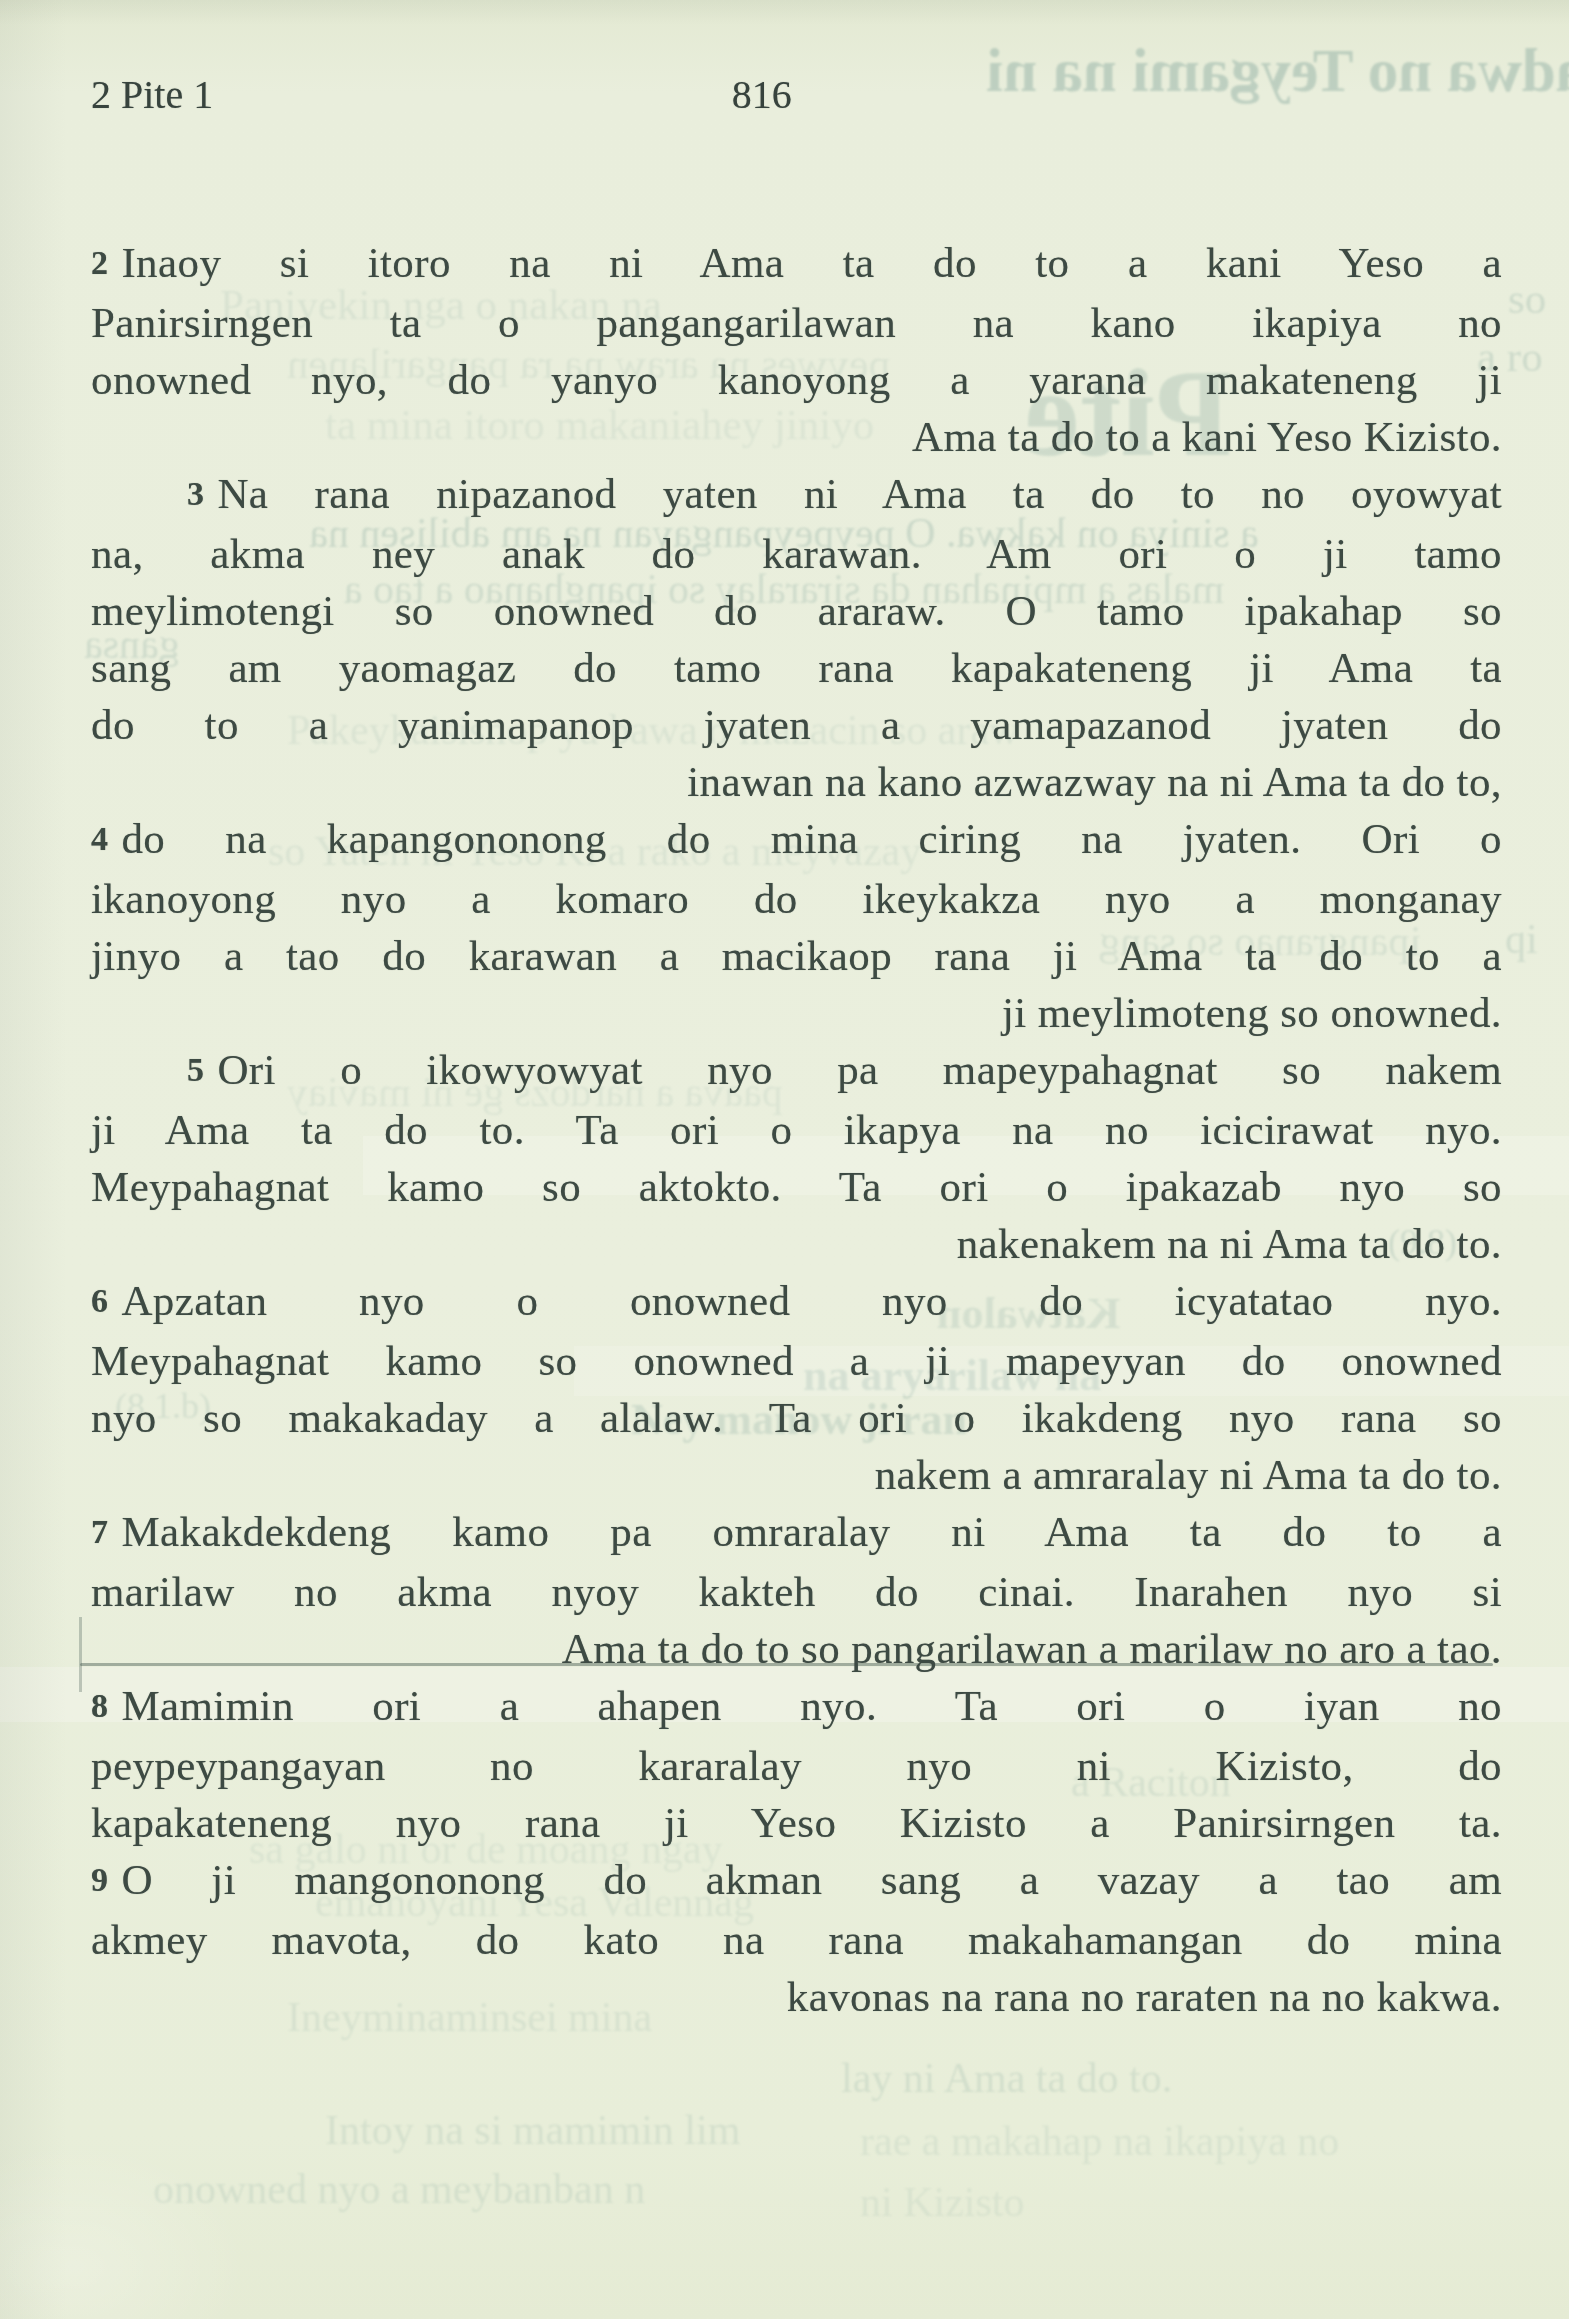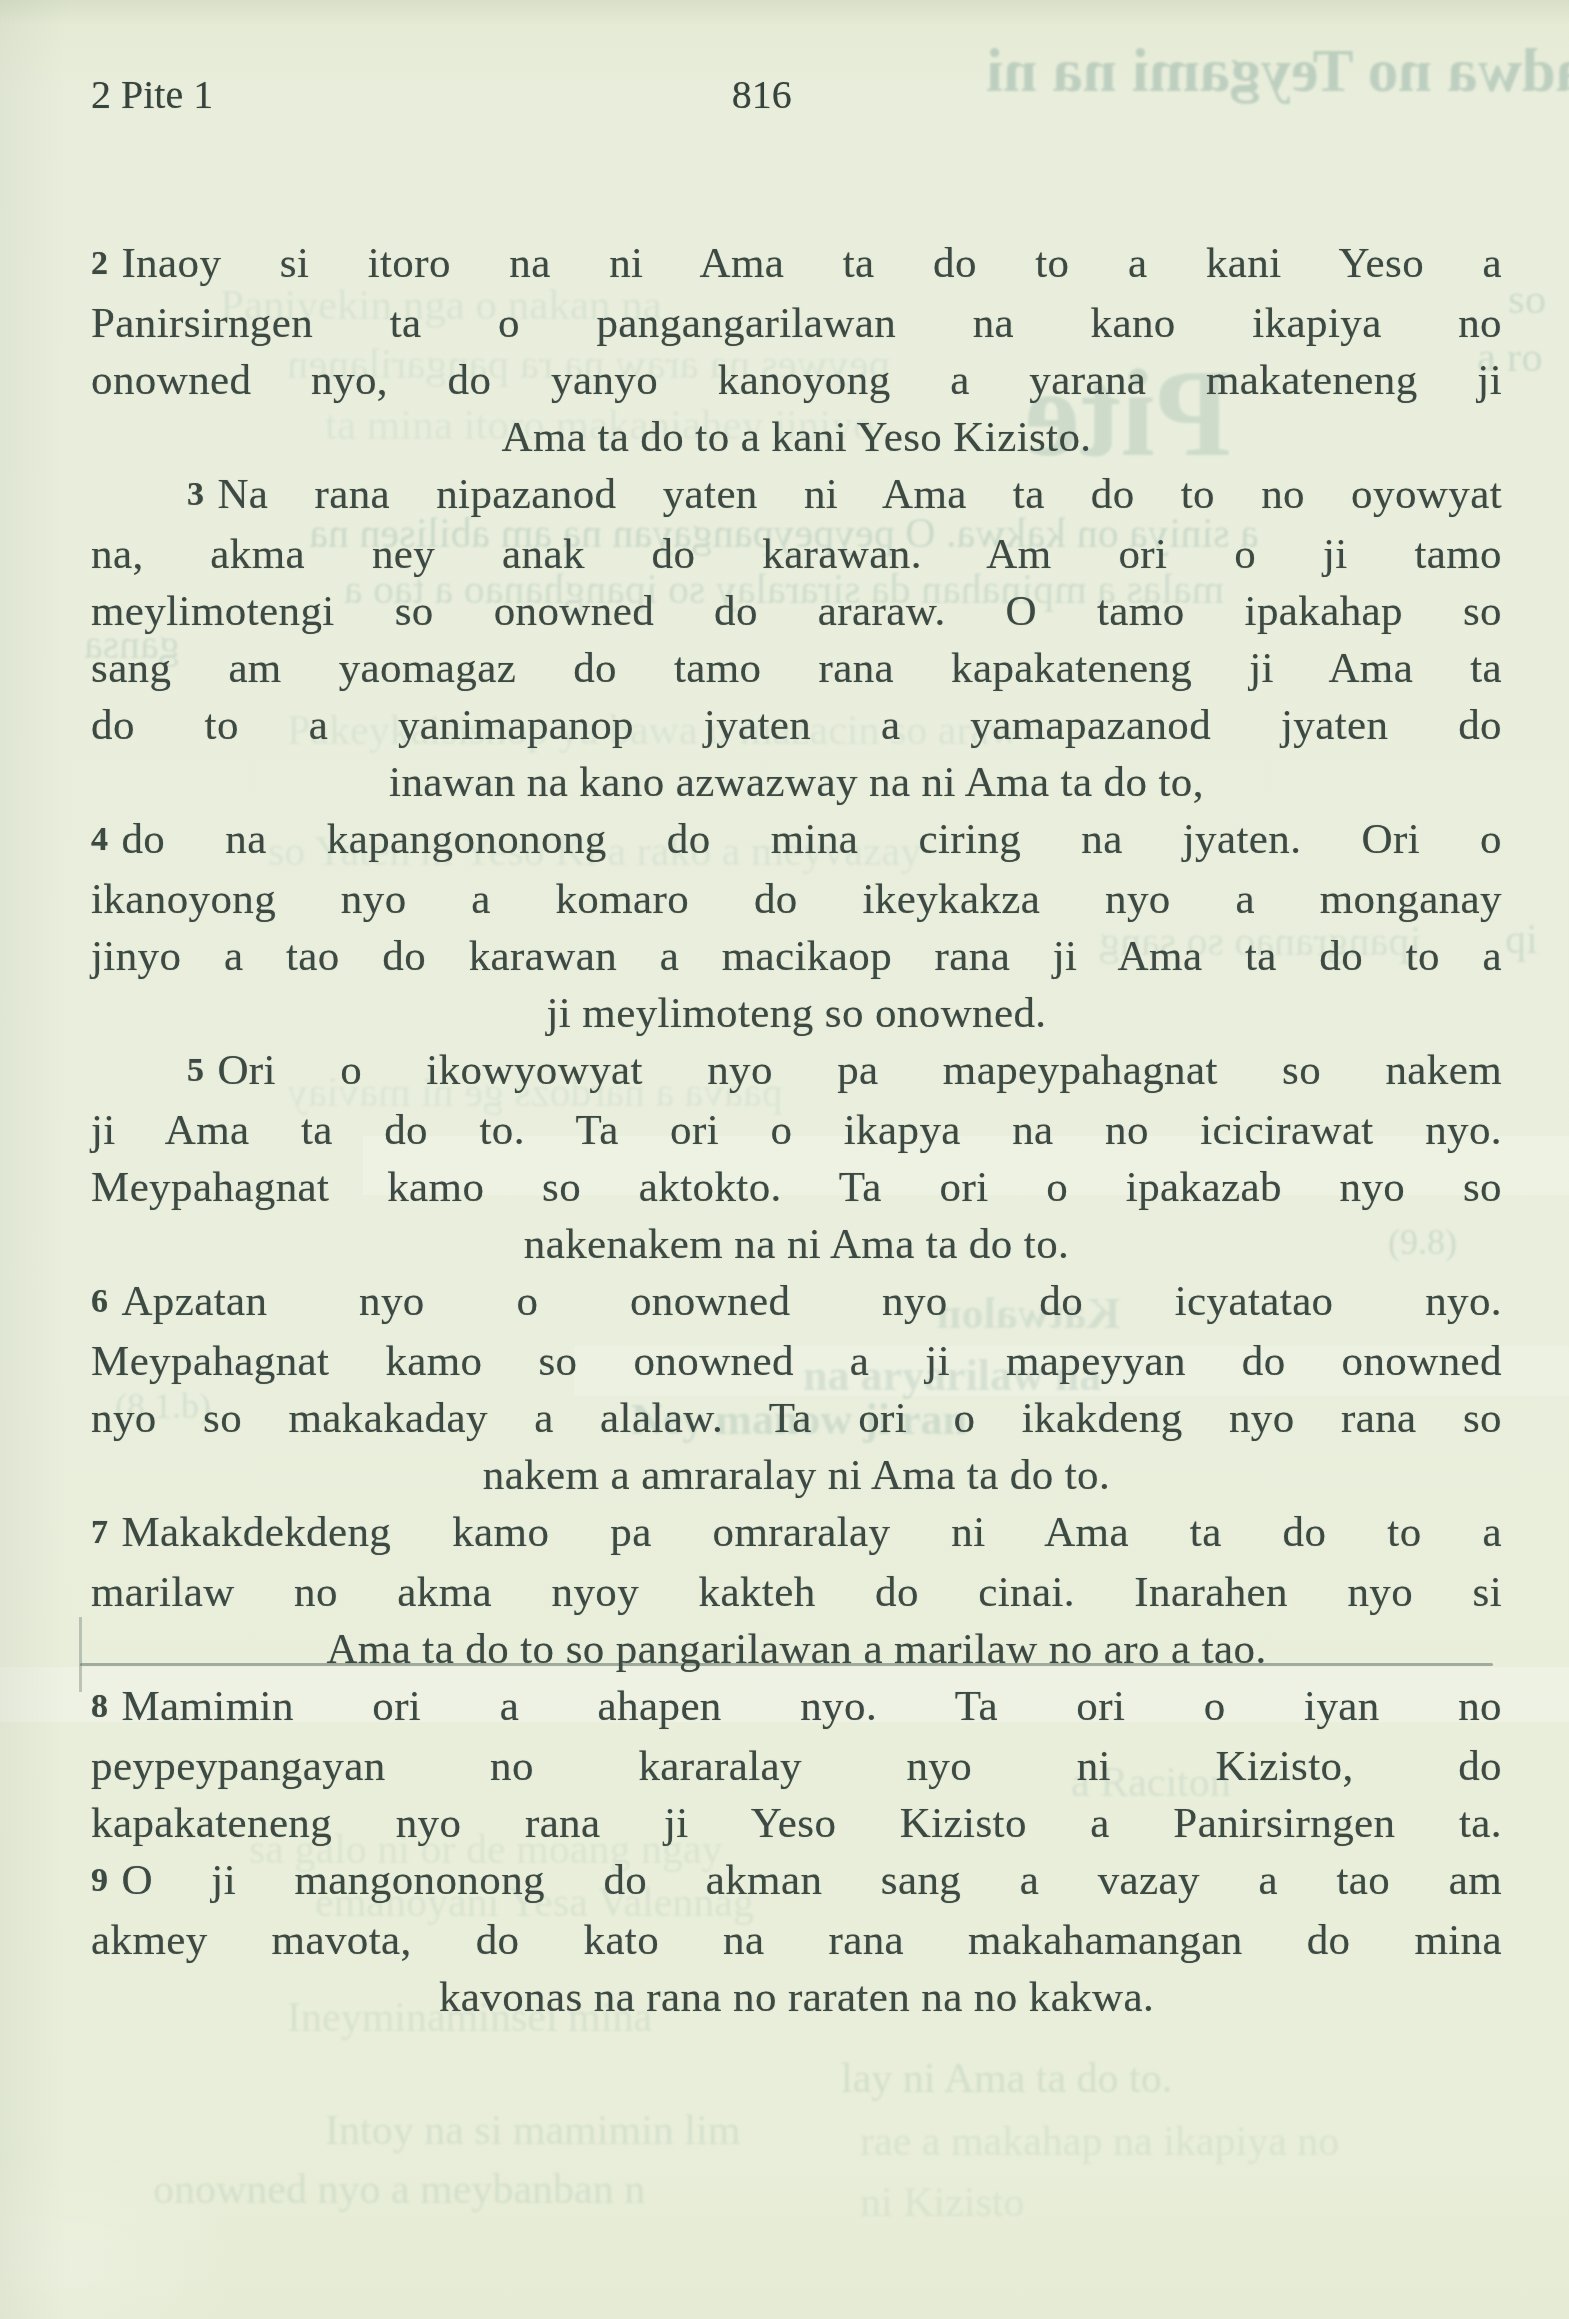--- a/index.html
+++ b/index.html
@@ -40,21 +40,21 @@
   .textblock{
     position:relative;margin:113px 68px 0 91px;
     font-size:43px;line-height:57px;letter-spacing:0.4px;
     text-shadow:0 0 1px rgba(61,74,67,.42);
   }
   .heading{
     font-weight:700;text-align:center;font-size:42px;
     margin:52px 0 44px 0;line-height:54px;color:#394540;
   }
   .para{margin:0;}
-  .line{text-align:center;}
+  .line{text-align:right;}
   .line.fill{text-align:justify;text-align-last:justify;}
   .line.indent{padding-left:96px;}
   .vnum{font-weight:700;font-size:34px;margin-right:13.4px;position:relative;top:-2.9px;letter-spacing:0;}
 </style>
 </head>
 <body>
 
 <div class="page">
 
   <div class="ghost-layer">

